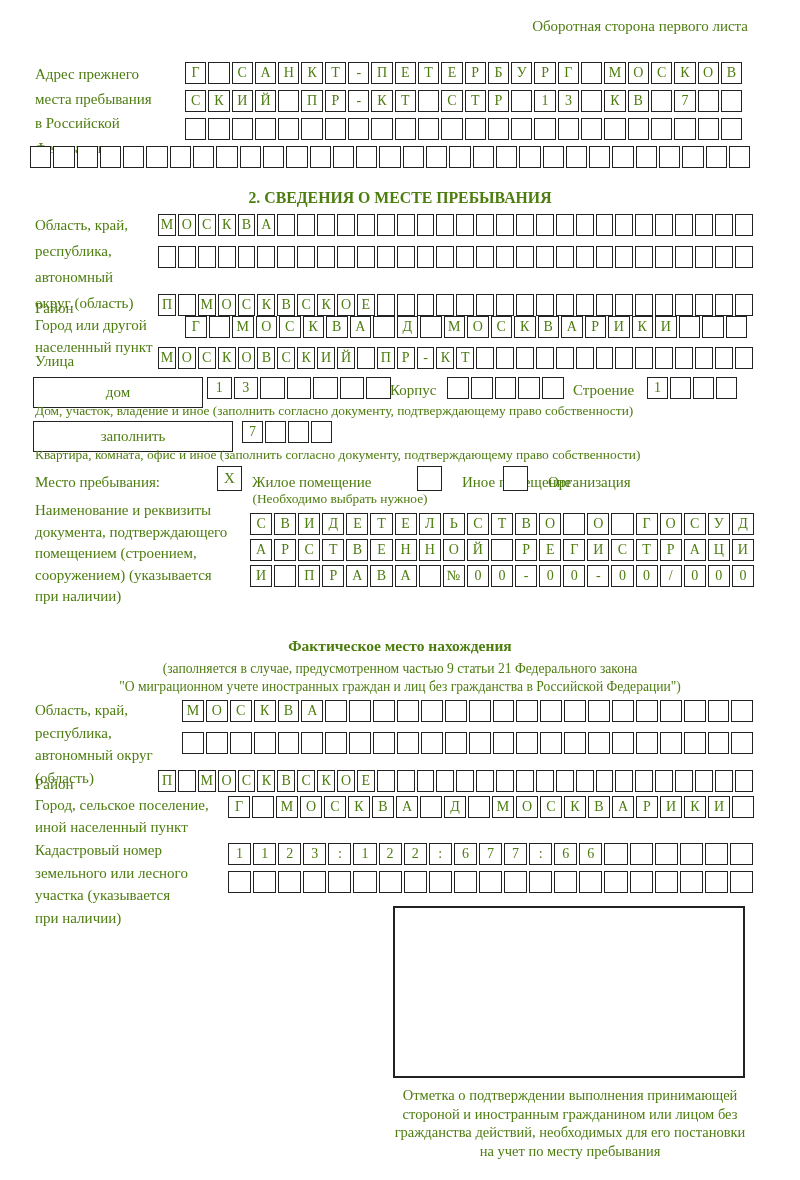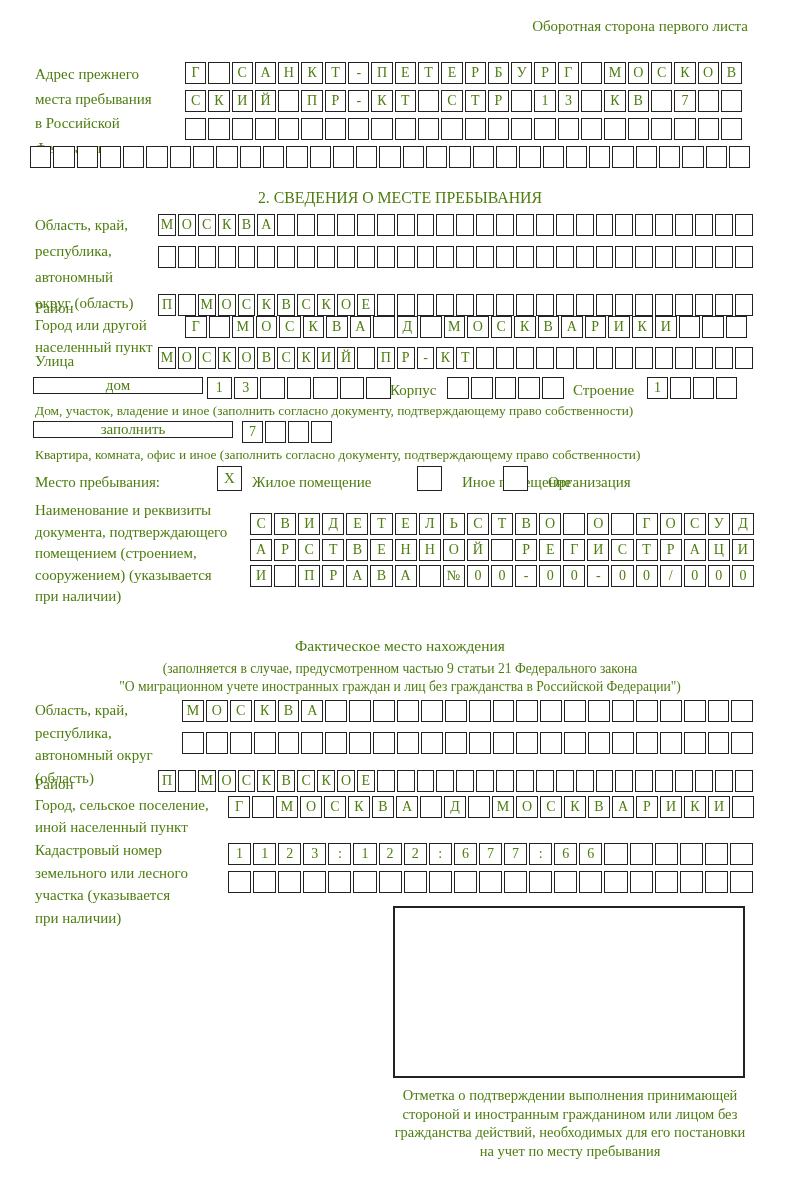--- a/index.html
+++ b/index.html
@@ -5,27 +5,27 @@
   html,body{margin:0;padding:0;background:#fff;}
   #page{position:relative;width:800px;height:1180px;background:#fff;
         font-family:"Liberation Serif", serif;color:#4d7c0f;overflow:hidden;}
   .abs{position:absolute;}
   .lbl{position:absolute;font-size:15px;line-height:24px;white-space:nowrap;}
   .lines{position:absolute;font-size:15px;white-space:nowrap;}
   .cells{position:absolute;display:flex;gap:2px;}
   .cells .cell{flex:none;width:var(--cw,21px);height:22px;box-sizing:border-box;
         border:1.6px solid #222;display:flex;align-items:center;justify-content:center;
         font-size:14px;line-height:1;background:#fff;}
-  .wbox{position:absolute;box-sizing:border-box;border:1.6px solid #222;height:17px;
+  .wbox{position:absolute;box-sizing:border-box;border:1.6px solid #222;height:31px;
         display:flex;align-items:center;justify-content:center;font-size:15px;background:#fff;}
   .cb{position:absolute;width:25px;height:25px;box-sizing:border-box;border:1.7px solid #222;
         display:flex;align-items:center;justify-content:center;font-size:15px;background:#fff;}
   .cap{position:absolute;font-size:13.4px;white-space:nowrap;}
   .center{left:0;width:800px;text-align:center;white-space:nowrap;}
-  .hd{font-weight:normal;}
+  .hd{font-weight:bold;}
   .stampbox{position:absolute;box-sizing:border-box;border:2px solid #222;background:#fff;}
   .stampnote{position:absolute;text-align:center;font-size:14.5px;line-height:18.5px;}
 </style>
 </head>
 <body>
 
 <div id="page">
 
   <div class="abs" style="top:18px;right:52px;font-size:15px;">Оборотная сторона первого листа</div>
 
@@ -355,20 +355,21 @@
     </div>
   <div class="cap" style="left:35px;top:447px;">Квартира, комната, офис и иное (заполнить согласно документу, подтверждающему право собственности)</div>
 
   <div class="lbl" style="left:35px;top:470px;">Место пребывания:</div>
   <div class="cb" style="left:217px;top:466px;">X</div>
   <div class="lbl" style="left:252px;top:470px;">Жилое помещение</div>
   <div class="cb" style="left:417px;top:466px;"></div>
   <div class="lbl" style="left:462px;top:470px;">Иное помещение</div>
   <div class="cb" style="left:503px;top:466px;"></div>
   <div class="lbl" style="left:548px;top:470px;">Организация</div>
+  <div class="cap" style="left:80px;top:491px;width:520px;text-align:center;">(Необходимо выбрать нужное)</div>
 
   <div class="lines" style="left:35px;top:500px;line-height:21.5px;">
       <div>Наименование и реквизиты</div>
       <div>документа, подтверждающего</div>
       <div>помещением (строением,</div>
       <div>сооружением) (указывается</div>
       <div>при наличии)</div>
     </div>
   <div class="cells" style="left:250px;top:513px;--cw:22.1px;">
       <div class="cell">С</div>

